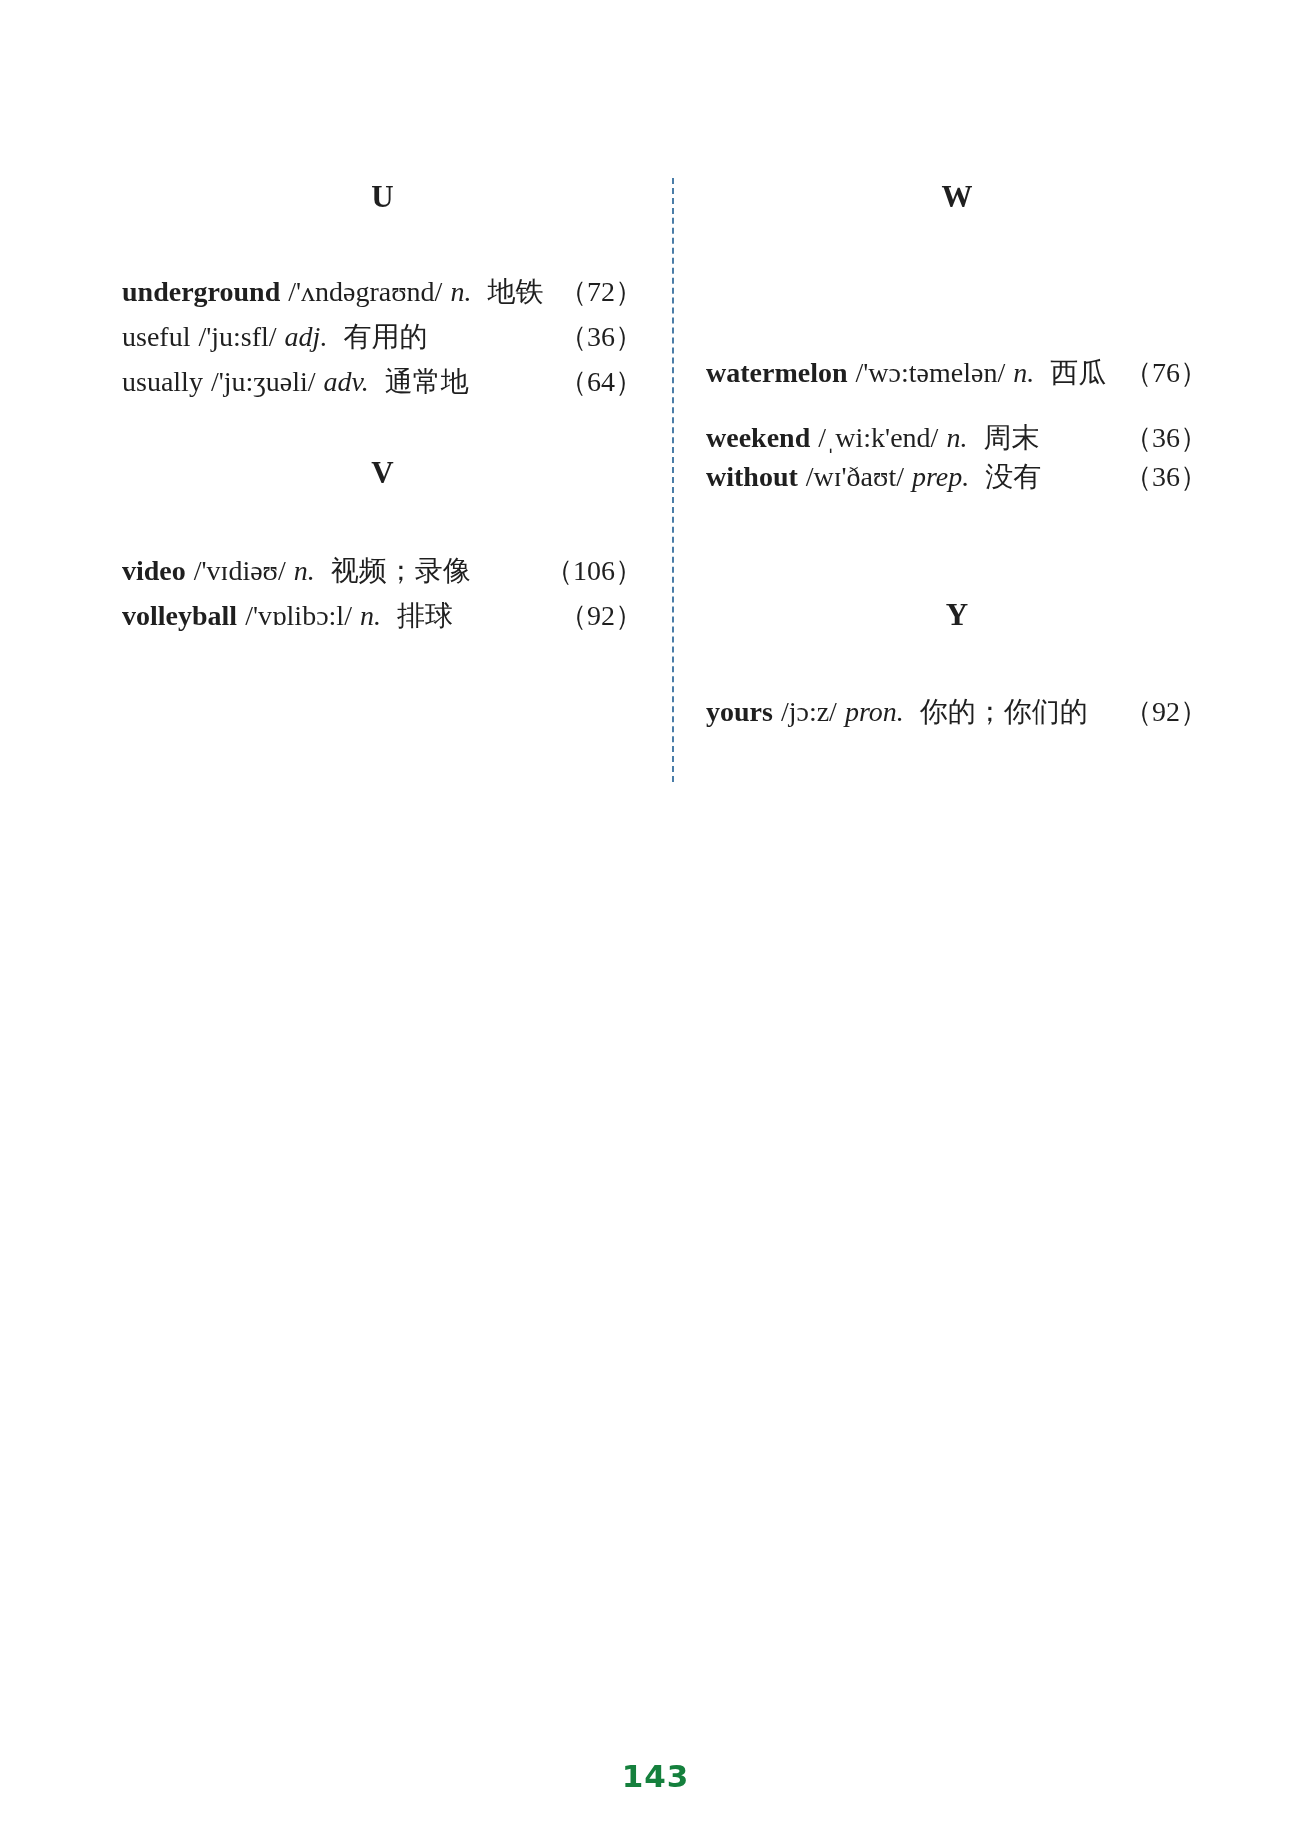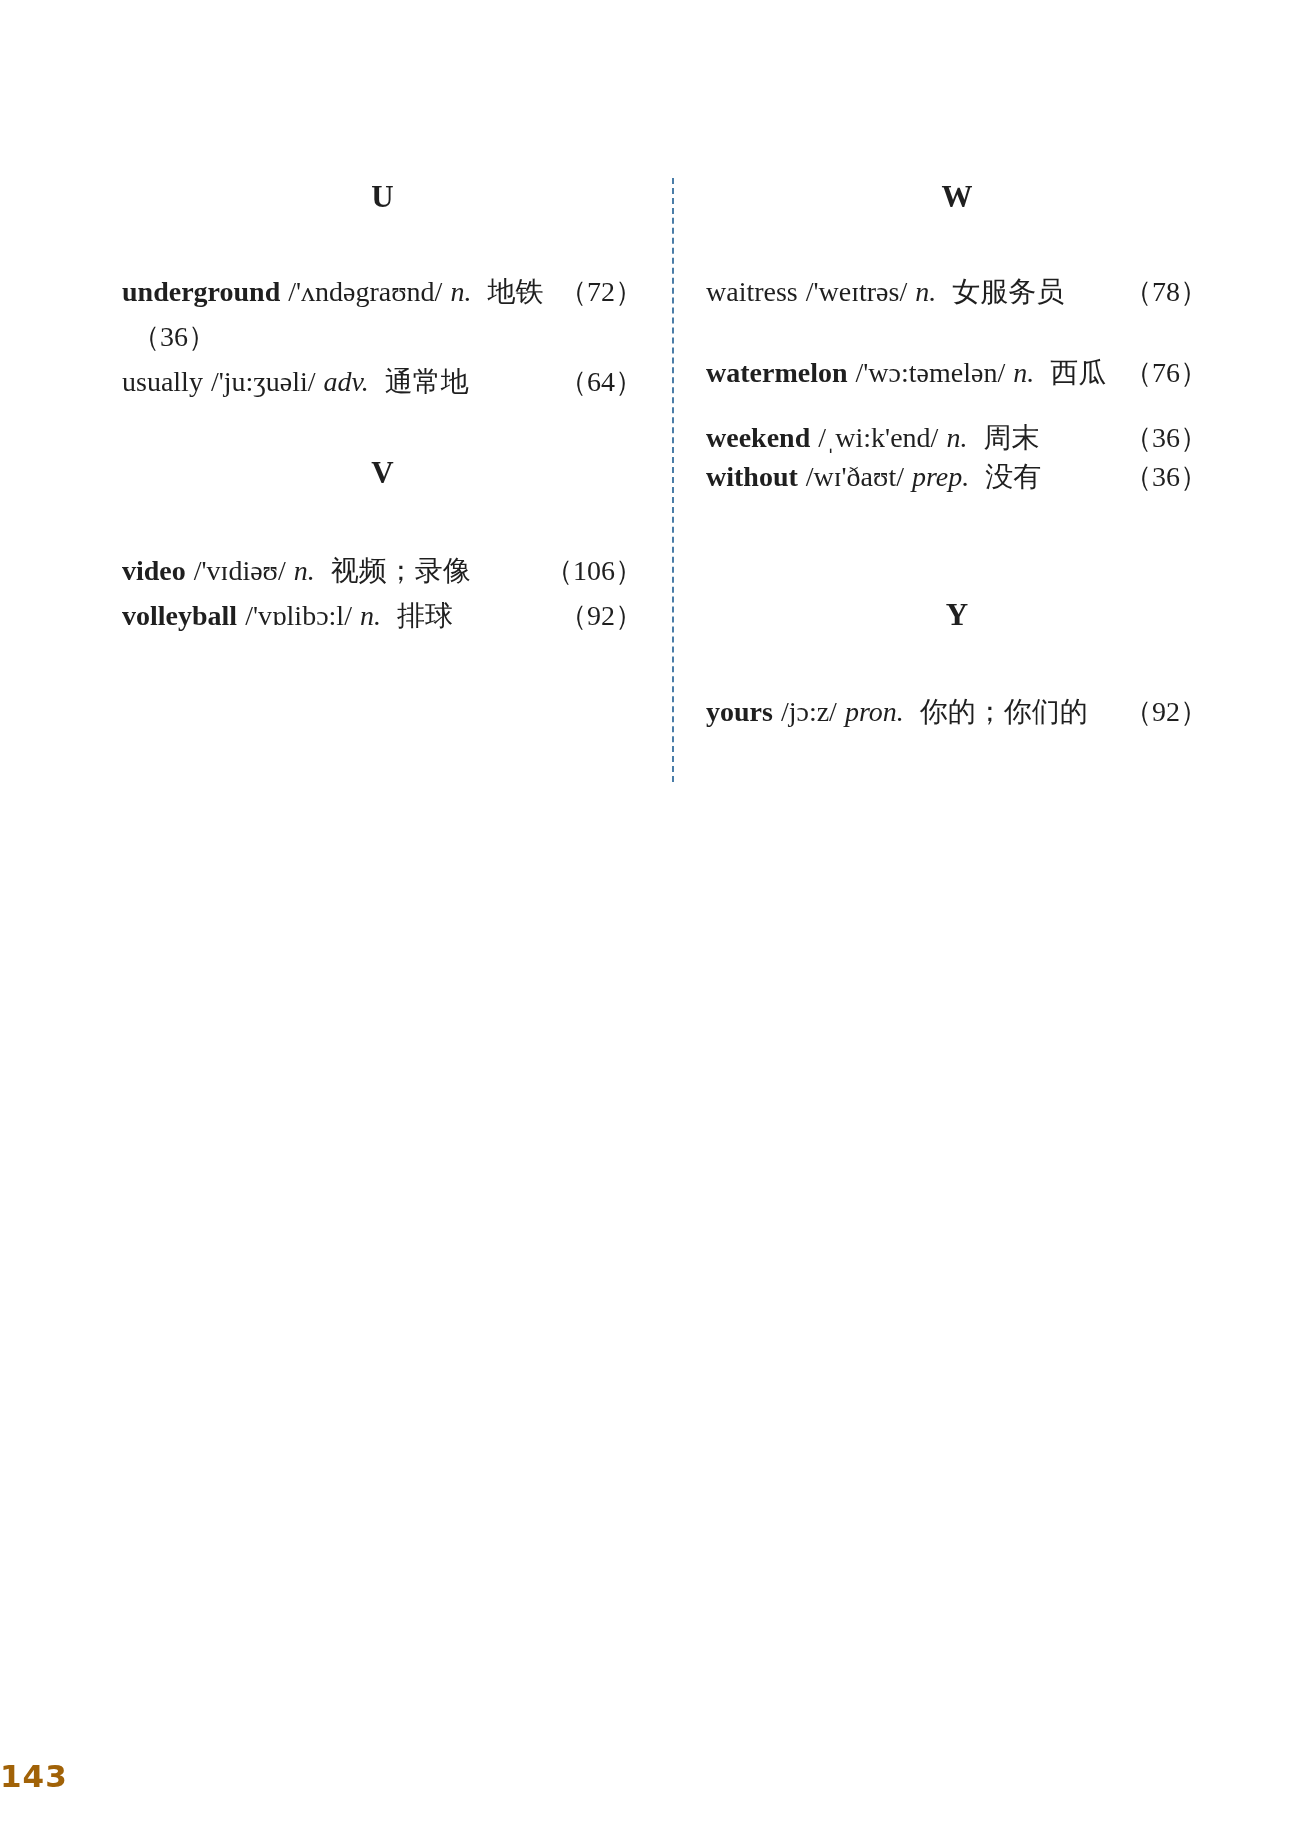--- a/index.html
+++ b/index.html
@@ -57,45 +57,46 @@
   .word.bold { font-weight: bold; }
   .phon { }
   .pos { font-style: italic; margin-left: 8px; }
   .meaning { margin-left: 16px; }
   .page-ref { margin-left: 10px; }
   .page-number {
     position: absolute;
     left: 0;
     top: 1758px;
     width: 100%;
-    text-align: left;
+    text-align: center;
     font-family: "DejaVu Sans", "Liberation Sans", sans-serif;
     font-size: 31px;
     font-weight: 600;
-    color: #a16207;
+    color: #15803d;
     letter-spacing: 1px;
   }
 </style>
 </head>
 <body>
 
 <div class="page">
 
   <div class="divider"></div>
 
   <div class="column col-left">
 
     <div class="section-heading" style="top:179px">U</div>
 
     <div class="entry" style="top:272px">
       <span class="entry-text"><span class="word bold">underground</span><span class="phon">/'ʌndəgraʊnd/</span><span class="pos">n.</span><span class="meaning">地铁</span></span>
       <span class="page-ref">（72）</span>
     </div>
 
     <div class="entry" style="top:317px">
+      <span class="entry-text"><span class="word">useful</span><span class="phon">/'ju:sfl/</span><span class="pos">adj.</span><span class="meaning">有用的</span></span>
       <span class="page-ref">（36）</span>
     </div>
 
     <div class="entry" style="top:362px">
       <span class="entry-text"><span class="word">usually</span><span class="phon">/'ju:ʒuəli/</span><span class="pos">adv.</span><span class="meaning">通常地</span></span>
       <span class="page-ref">（64）</span>
     </div>
 
     <div class="section-heading" style="top:455px">V</div>
 
@@ -108,24 +109,20 @@
       <span class="entry-text"><span class="word bold">volleyball</span><span class="phon">/'vɒlibɔ:l/</span><span class="pos">n.</span><span class="meaning">排球</span></span>
       <span class="page-ref">（92）</span>
     </div>
 
   </div>
 
   <div class="column col-right">
 
     <div class="section-heading" style="top:179px">W</div>
 
-    <div class="entry" style="top:272px">
-      <span class="entry-text"><span class="word">waitress</span><span class="phon">/'weɪtrəs/</span><span class="pos">n.</span><span class="meaning">女服务员</span></span>
-      <span class="page-ref">（78）</span>
-    </div>
 
 
     <div class="entry" style="top:353px">
       <span class="entry-text"><span class="word bold">watermelon</span><span class="phon">/'wɔ:təmelən/</span><span class="pos">n.</span><span class="meaning">西瓜</span></span>
       <span class="page-ref">（76）</span>
     </div>
 
     <div class="entry" style="top:418px">
       <span class="entry-text"><span class="word bold">weekend</span><span class="phon">/ˌwi:k'end/</span><span class="pos">n.</span><span class="meaning">周末</span></span>
       <span class="page-ref">（36）</span>

